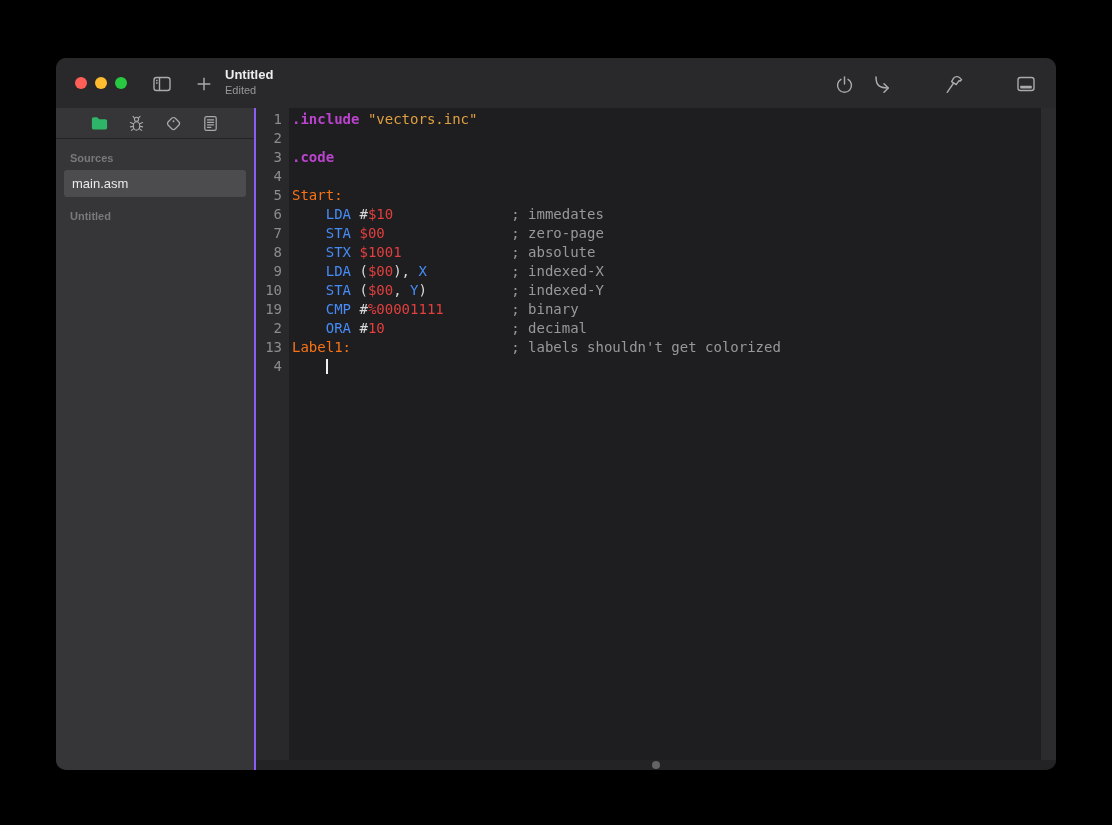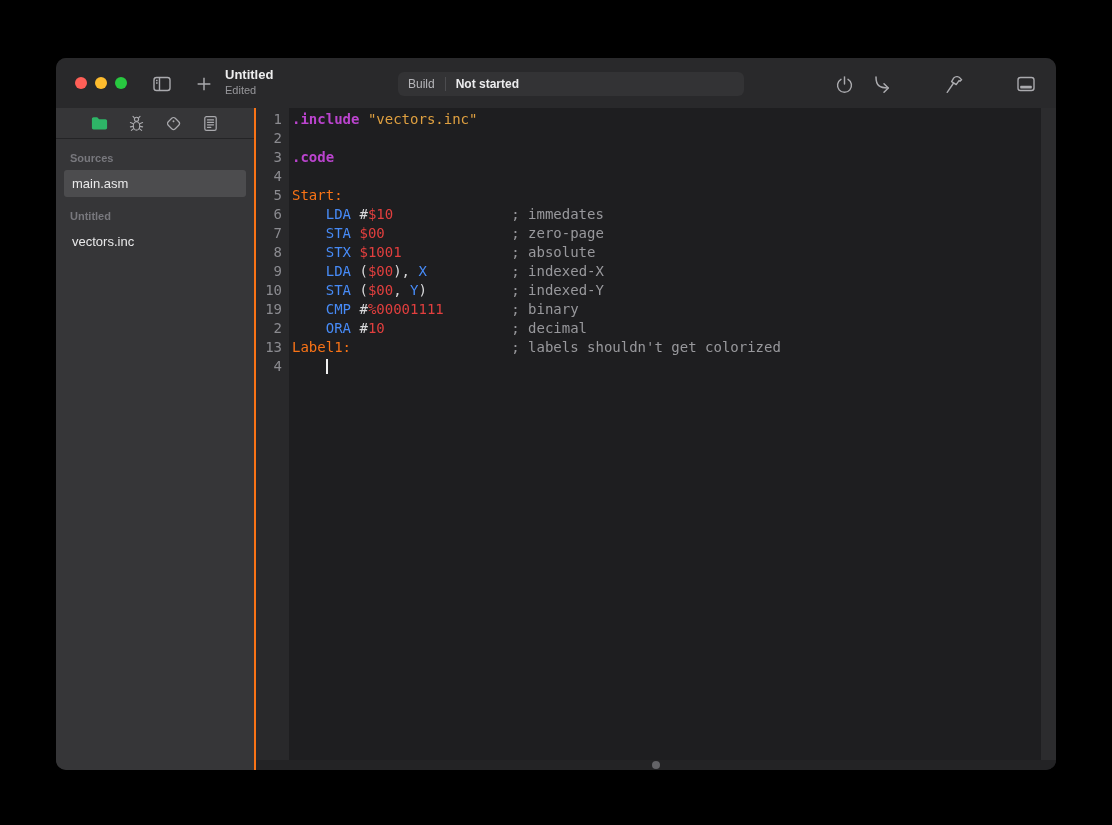--- a/index.html
+++ b/index.html
@@ -30,21 +30,21 @@
     background: #333335; border-radius: 6px; display: flex; align-items: center;
     font-size: 12px; overflow: hidden;
   }
   .build-label { color: #b6b6ba; padding: 0 10px; }
   .build-divider { width: 1px; height: 14px; background: #4c4c4f; }
   .build-status { color: #ececee; font-weight: 700; padding: 0 10px; }
 
   
   .content { flex: 1; display: flex; min-height: 0; }
 
-  .sidebar { width: 200px; flex: 0 0 200px; background: #363638; border-right: 2px solid #f97316; display: flex; flex-direction: column; }
+  .sidebar { width: 200px; flex: 0 0 200px; background: #363638; border-right: 2px solid #8b5cf6; display: flex; flex-direction: column; }
   .tabicons { height: 31px; flex: 0 0 31px; display: flex; align-items: center; justify-content: center; gap: 17px; border-bottom: 1px solid #242426; }
   .tabicon { width: 20px; height: 20px; display: flex; align-items: center; justify-content: center; color: #a9a9ad; }
   .section-label { font-size: 11px; font-weight: 700; color: #78787d; padding: 0 14px; margin-top: 13px; margin-bottom: 6px; }
   .file-item { margin: 0 8px; height: 27px; line-height: 27px; border-radius: 3px; padding-left: 8px; font-size: 13px; color: #e9e9ea; }
   .file-item.selected { background: #4c4c4e; }
 
   .editor-col { flex: 1; display: flex; flex-direction: column; min-width: 0; }
   .editor-main { flex: 1; display: flex; min-height: 0; font-family: "DejaVu Sans Mono", monospace; font-size: 14px; line-height: 19px; }
   .gutter { width: 33px; flex: 0 0 33px; background: #29292b; padding-top: 2px; text-align: right; color: #8b8b90; }
   .gutter .ln { padding-right: 7px; height: 19px; }
@@ -87,25 +87,20 @@
       <svg width="20" height="20" viewBox="0 0 22 22" fill="none" stroke="currentColor" stroke-width="1.6">
         <path d="M11 4 V18 M4 11 H18"></path>
       </svg>
     </div>
 
     <div class="title-block">
       <div class="title-main">Untitled</div>
       <div class="title-sub">Edited</div>
     </div>
 
-    <div class="build-field">
-      <span class="build-label">Build</span>
-      <span class="build-divider"></span>
-      <span class="build-status">Not started</span>
-    </div>
 
     <div class="tbtn" style="left:776px">
       <svg width="21" height="21" viewBox="0 0 22 22" fill="none" stroke="currentColor" stroke-width="1.5" stroke-linecap="round">
         <path d="M7.3 5.6 A7.3 7.3 0 1 0 14.7 5.6"></path>
         <line x1="11" y1="3" x2="11" y2="10.5"></line>
       </svg>
     </div>
 
     <div class="tbtn" style="left:814px">
       <svg width="22" height="22" viewBox="0 0 22 22" fill="none" stroke="currentColor" stroke-width="1.5" stroke-linecap="round" stroke-linejoin="round">
@@ -159,21 +154,20 @@
           <svg width="19" height="19" viewBox="0 0 20 20" fill="none" stroke="currentColor" stroke-width="1.3" stroke-linecap="round">
             <rect x="4" y="2.8" width="12" height="14.4" rx="1.8"></rect>
             <path d="M6.8 6.2 H13.2 M6.8 8.8 H13.2 M6.8 11.4 H13.2 M6.8 14 H10.4"></path>
           </svg>
         </div>
       </div>
       <div>
           <div class="section-label">Sources</div>
           <div class="file-item selected">main.asm</div>
           <div class="section-label">Untitled</div>
-          <div class="file-item">vectors.inc</div>
         </div>
     </div>
 
     <div class="editor-col">
       <div class="editor-main">
         <div class="gutter">
             <div class="ln">1</div>
             <div class="ln">2</div>
             <div class="ln">3</div>
             <div class="ln">4</div>

